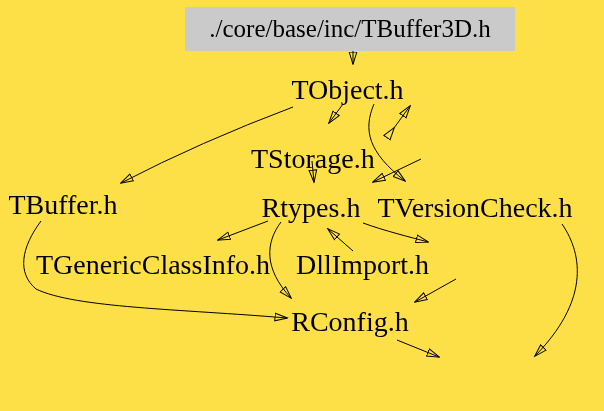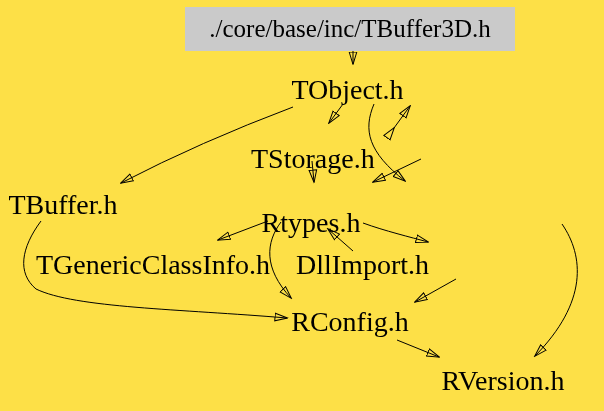--- a/index.html
+++ b/index.html
@@ -24,21 +24,21 @@
     left:185px;top:7px;width:330px;height:44px;
     line-height:44px;text-align:center;
     font-size:25px;color:#000;
     background:#cacaca;
     white-space:nowrap;
   }
   .n-tobject{left:290px;top:77px;width:115px;}
   .n-tstorage{left:251px;top:135px;width:122px;margin-top:11px;}
   .n-tbuffer{left:395px;top:135px;width:116px;}
   .n-riosfwd{left:2px;top:192px;width:122px;}
-  .n-rtypes{left:261px;top:210px;width:100px;}
+  .n-rtypes{left:261px;top:195px;width:100px;}
   .n-tversioncheck{left:377px;top:195px;width:196px;}
   .n-tgenericclassinfo{left:36px;top:252px;width:228px;}
   .n-dllimport{left:296px;top:252px;width:120px;}
   .n-rtypeinfo{left:438px;top:252px;width:132px;}
   .n-rconfig{left:290px;top:309px;width:120px;}
   .n-rversion{left:440px;top:368px;width:126px;}
 </style>
 </head>
 <body>
 
@@ -66,18 +66,18 @@
     <path d="M397,340 L439,357" marker-end="url(#ah)" style="stroke: rgb(0, 0, 0);"></path>
     <path d="M562,224 C584,256 588,302 535,356" marker-end="url(#ah)" style="stroke: rgb(0, 0, 0);"></path>
   </svg>
 
   <div class="root-node" style="background: rgb(202, 202, 202);">./core/base/inc/TBuffer3D.h</div>
 
   <div class="node n-tobject">TObject.h</div>
   <div class="node n-tstorage">TStorage.h</div>
   <div class="node n-riosfwd">TBuffer.h</div>
   <div class="node n-rtypes">Rtypes.h</div>
+  <div class="node n-tversioncheck">TVersionCheck.h</div>
   <div class="node n-dllimport">DllImport.h</div>
   <div class="node n-tgenericclassinfo">TGenericClassInfo.h</div>
   <div class="node n-rconfig">RConfig.h</div>
-  <div class="node n-rversion">RVersion.h</div>
 
 </div>
 
 </body></html>

